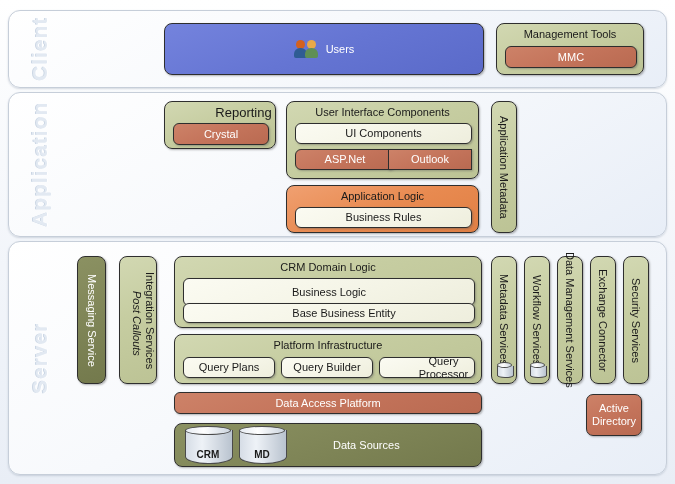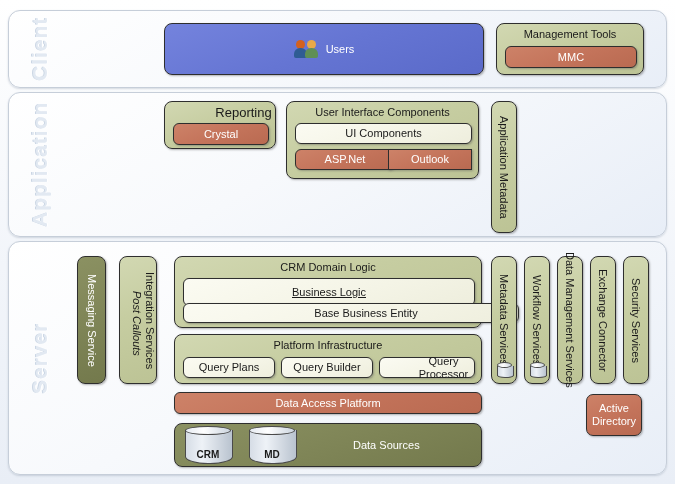--- a/index.html
+++ b/index.html
@@ -184,21 +184,21 @@
   .db-big { width: 46px; height: 38px; }
   .db-small { width: 15px; height: 16px; }
   .db-small .top { height: 6px; }
 
   .dsrc-inner {
     display: flex;
     align-items: center;
     width: 100%;
     padding-left: 10px;
     box-sizing: border-box;
-    gap: 18px;
+    gap: 8px;
   }
   .dsrc-label {
     margin-left: 40px;
     font-size: 11px;
     color: #ffffff;
   }
 
   .italic { font-style: italic; }
 </style>
 </head>
@@ -249,44 +249,50 @@
         <span>UI Components</span>
       </div>
       <div class="box salmon" style="left:8px; top:47px; width:100px; height:21px; border-radius:6px;">
         <span>ASP.Net</span>
       </div>
       <div class="box salmon" style="left:101px; top:47px; width:84px; height:21px; border-radius:0;">
         <span>Outlook</span>
       </div>
     </div>
 
+    <div class="box orange group" style="left:277px; top:92px; width:193px; height:48px;">
+      <span style="position:absolute; left:0; right:0; top:4px; font-size:11px;">Application Logic</span>
+      <div class="box cream" style="left:8px; top:21px; width:177px; height:21px; border-radius:6px;">
+        <span>Business Rules</span>
+      </div>
+    </div>
 
     <div class="box olive vert" style="left:482px; top:8px; width:26px; height:132px;">
       <span>Application Metadata</span>
     </div>
   </div>
 
   <div class="layer" id="layer-server">
     <div class="layer-label">Server</div>
 
     <div class="box olive-dark vert" style="left:68px; top:14px; width:29px; height:128px;">
       <span>Messaging Service</span>
     </div>
 
     <div class="box olive vert vert-stack" style="left:110px; top:14px; width:38px; height:128px; padding-top:6px;">
       <span>Integration Services</span>
       <span class="italic" style="margin-top:4px;">Post Callouts</span>
     </div>
 
     <div class="box olive group" style="left:165px; top:14px; width:308px; height:72px;">
       <span style="position:absolute; left:0; right:0; top:4px; font-size:11px;">CRM Domain Logic</span>
-      <div class="box cream" style="left:8px; top:21px; width:292px; height:28px; border-radius:6px;text-decoration:underline;">
+      <div class="box cream" style="left:8px; top:21px; width:292px; height:28px; border-radius:6px;">
         <span>Business Logic</span>
       </div>
-      <div class="box cream" style="left:8px; top:46px; width:336px; height:20px; border-radius:6px;padding-left:30px;">
+      <div class="box cream" style="left:8px; top:46px; width:292px; height:20px; border-radius:6px;padding-left:30px;">
         <span>Base Business Entity</span>
       </div>
     </div>
 
     <div class="box olive group" style="left:165px; top:92px; width:308px; height:50px;">
       <span style="position:absolute; left:0; right:0; top:4px; font-size:11px;">Platform Infrastructure</span>
       <div class="box cream" style="left:8px; top:22px; width:92px; height:21px; border-radius:6px;">
         <span>Query Plans</span>
       </div>
       <div class="box cream" style="left:106px; top:22px; width:92px; height:21px; border-radius:6px;">

